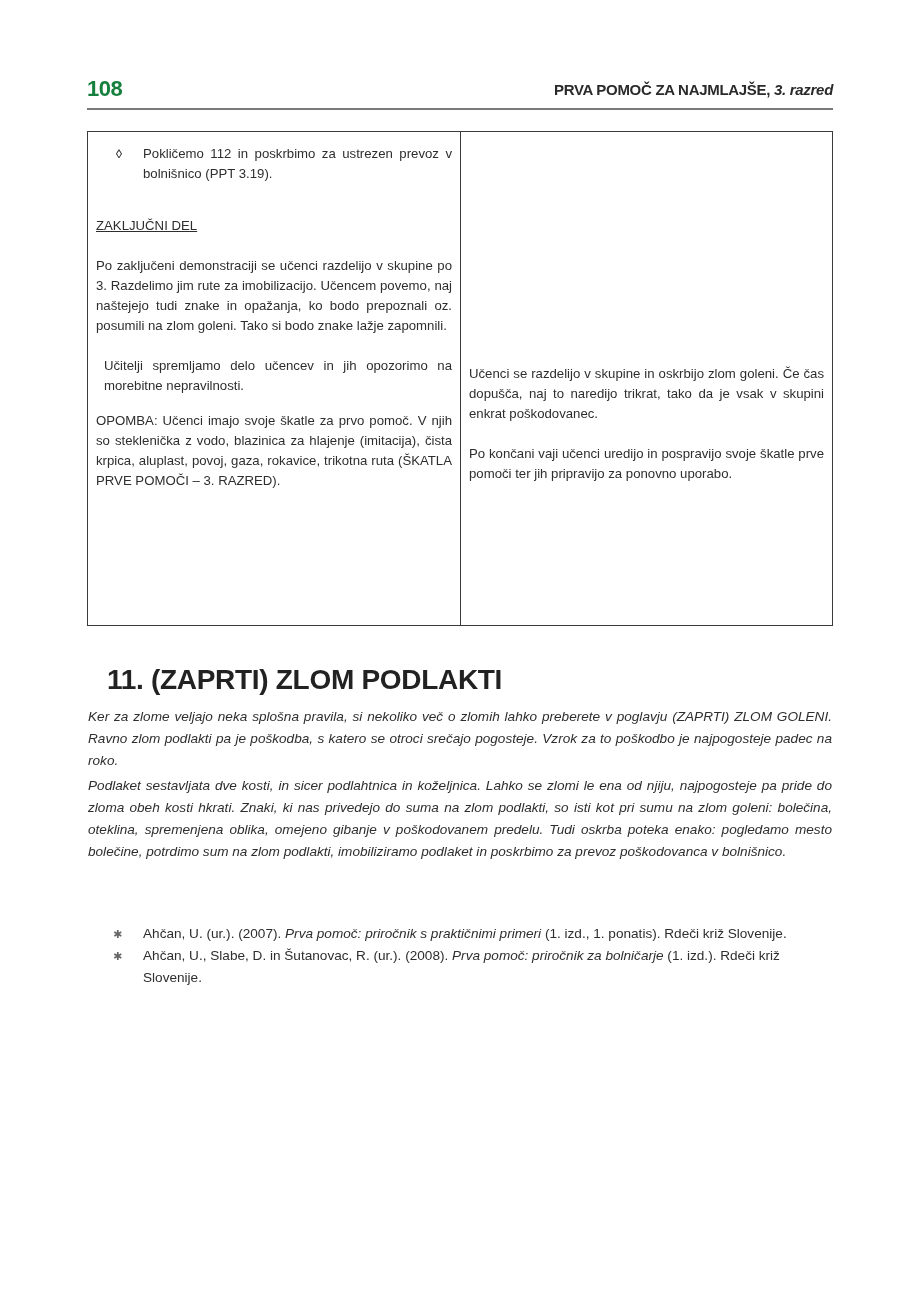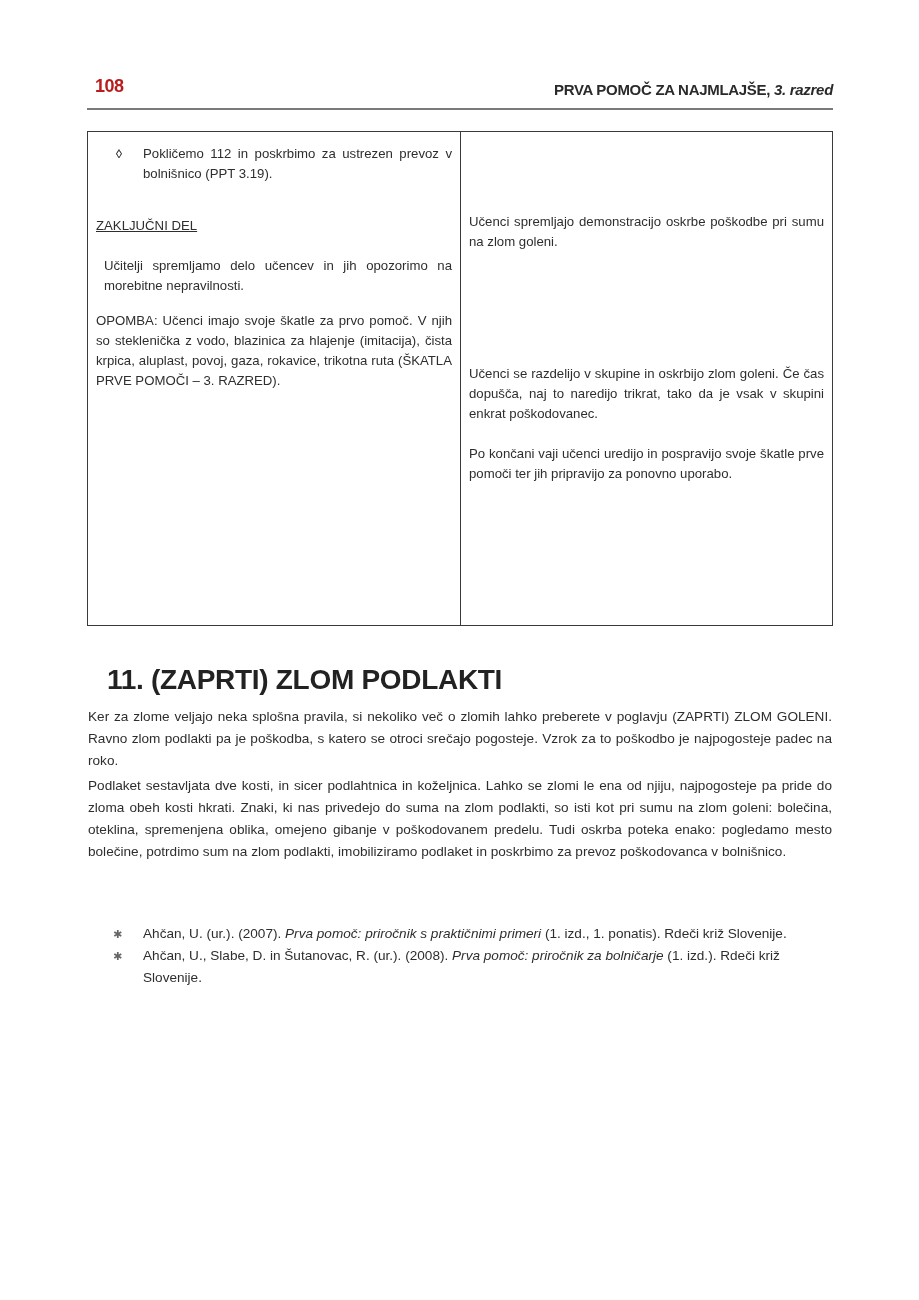--- a/index.html
+++ b/index.html
@@ -17,25 +17,25 @@
   }
   .page-header {
     position: absolute;
     left: 87px;
     top: 76px;
     width: 746px;
     height: 30px;
   }
   .page-number {
     position: absolute;
-    left: 8px;
+    left: 0;
     top: 0;
-    font-size: 18px;
+    font-size: 22px;
     font-weight: bold;
-    color: #b91c1c;
+    color: #15803d;
     letter-spacing: -0.5px;
   }
   .running-title {
     position: absolute;
     right: 0;
     top: 5px;
     font-size: 15px;
     font-weight: bold;
     color: #2a2a2a;
     letter-spacing: -0.3px;
@@ -116,20 +116,21 @@
   }
   .body-para {
     position: absolute;
     left: 88px;
     width: 744px;
     font-size: 13.6px;
     line-height: 22px;
     color: #2e2e2e;
     text-align: justify;
     margin: 0;
+    font-style: italic;
   }
   .para1 { top: 706px; }
   .para2 { top: 775px; }
 
   .ref-list {
     position: absolute;
     left: 88px;
     top: 923px;
     width: 744px;
     margin: 0;
@@ -166,25 +167,25 @@
     <ul class="diamond-list">
       <li>
         <span class="bullet">◊</span>
       </li>
       <li>
         <span class="bullet">◊</span>
         <span>Pokličemo 112 in poskrbimo za ustrezen prevoz v bolnišnico (PPT 3.19).</span>
       </li>
     </ul>
     <div class="section-label">ZAKLJUČNI DEL</div>
+    <p class="p-block just" style="margin-top:20px;">Po zaključeni demonstraciji se učenci razdelijo v skupine po 3. Razdelimo jim rute za imobilizacijo. Učencem povemo, naj naštejejo tudi znake in opažanja, ko bodo prepoznali oz. posumili na zlom goleni. Tako si bodo znake lažje zapomnili.</p>
     <p class="p-block just" style="margin-top:20px;margin-left:8px;">Učitelji spremljamo delo učencev in jih opozorimo na morebitne nepravilnosti.</p>
     <p class="p-block just" style="margin-top:15px;">OPOMBA: Učenci imajo svoje škatle za prvo pomoč. V njih so steklenička z vodo, blazinica za hlajenje (imitacija), čista krpica, aluplast, povoj, gaza, rokavice, trikotna ruta (ŠKATLA PRVE POMOČI – 3. RAZRED).</p>
   </div>
   <div class="col col-right">
-    <p class="p-block just r1">Učenci spremljajo demonstracijo oskrbe poškodbe pri sumu na zlom goleni.</p>
     <p class="p-block just r2">Učenci se razdelijo v skupine in oskrbijo zlom goleni. Če čas dopušča, naj to naredijo trikrat, tako da je vsak v skupini enkrat poškodovanec.</p>
     <p class="p-block just r3">Po končani vaji učenci uredijo in pospravijo svoje škatle prve pomoči ter jih pripravijo za ponovno uporabo.</p>
   </div>
 </div>
 
 <div class="section-title">11. (ZAPRTI) ZLOM PODLAKTI</div>
 
 <p class="body-para para1">Ker za zlome veljajo neka splošna pravila, si nekoliko več o zlomih lahko preberete v poglavju (ZAPRTI) ZLOM GOLENI. Ravno zlom podlakti pa je poškodba, s katero se otroci srečajo pogosteje. Vzrok za to poškodbo je najpogosteje padec na roko.</p>
 <p class="body-para para2">Podlaket sestavljata dve kosti, in sicer podlahtnica in koželjnica. Lahko se zlomi le ena od njiju, najpogosteje pa pride do zloma obeh kosti hkrati. Znaki, ki nas privedejo do suma na zlom podlakti, so isti kot pri sumu na zlom goleni: bolečina, oteklina, spremenjena oblika, omejeno gibanje v poškodovanem predelu. Tudi oskrba poteka enako: pogledamo mesto bolečine, potrdimo sum na zlom podlakti, imobiliziramo podlaket in poskrbimo za prevoz poškodovanca v bolnišnico.</p>
 

